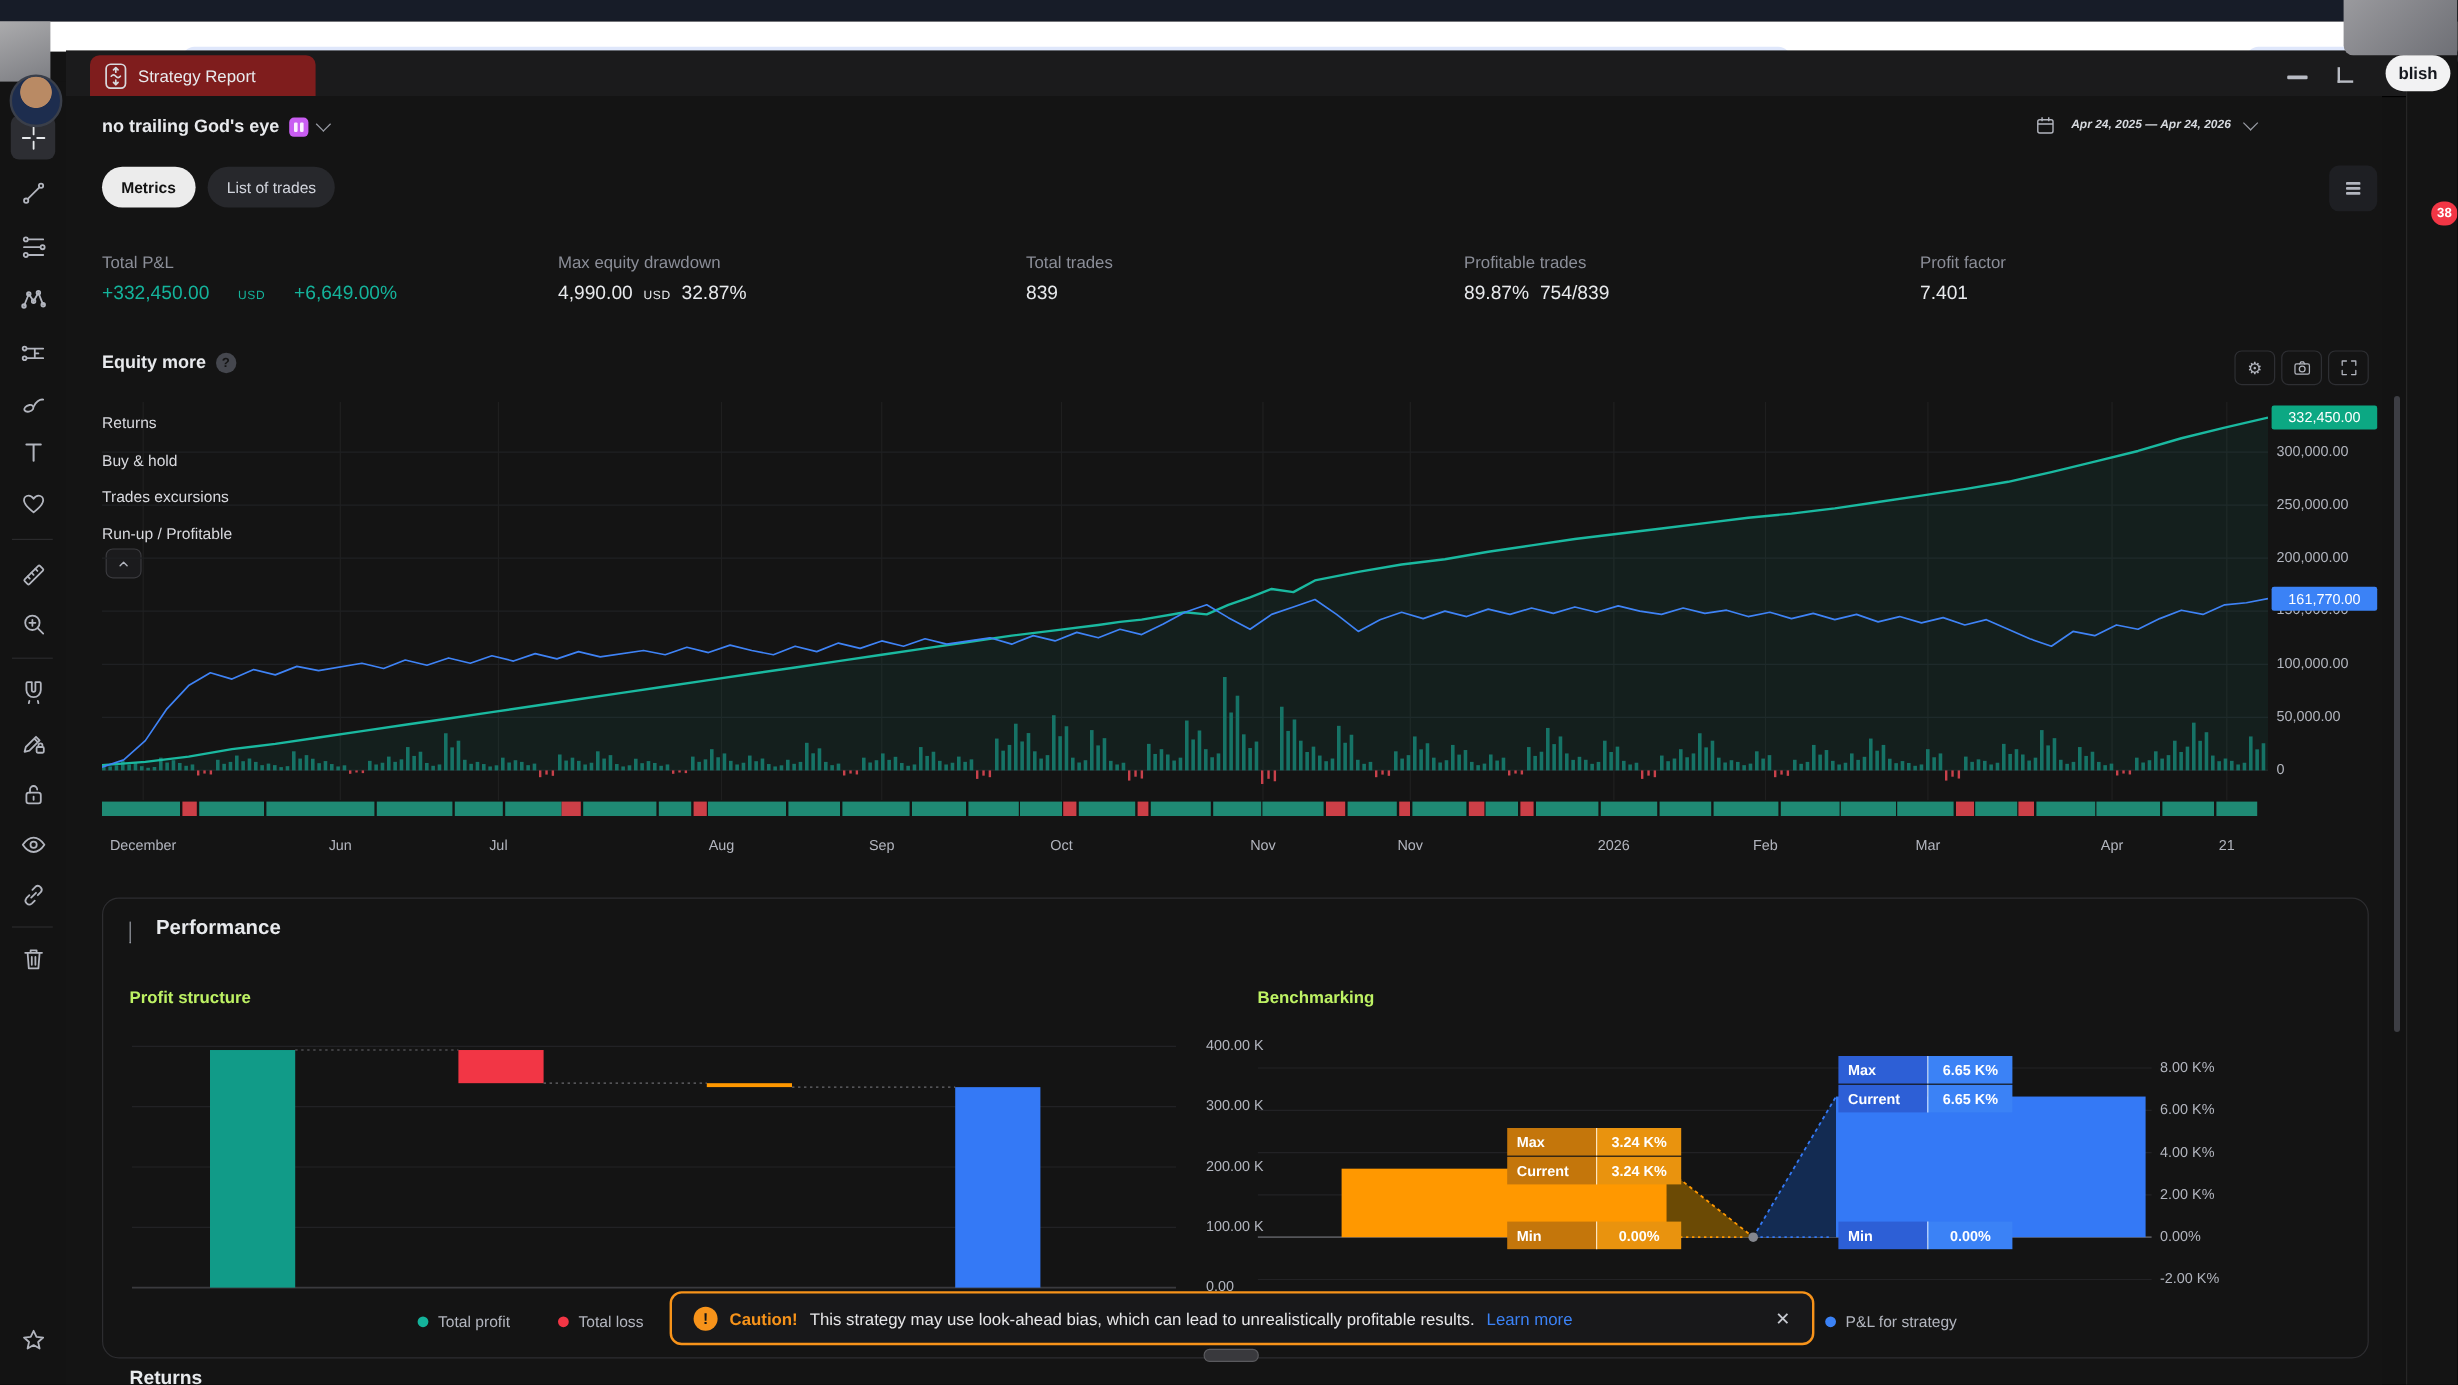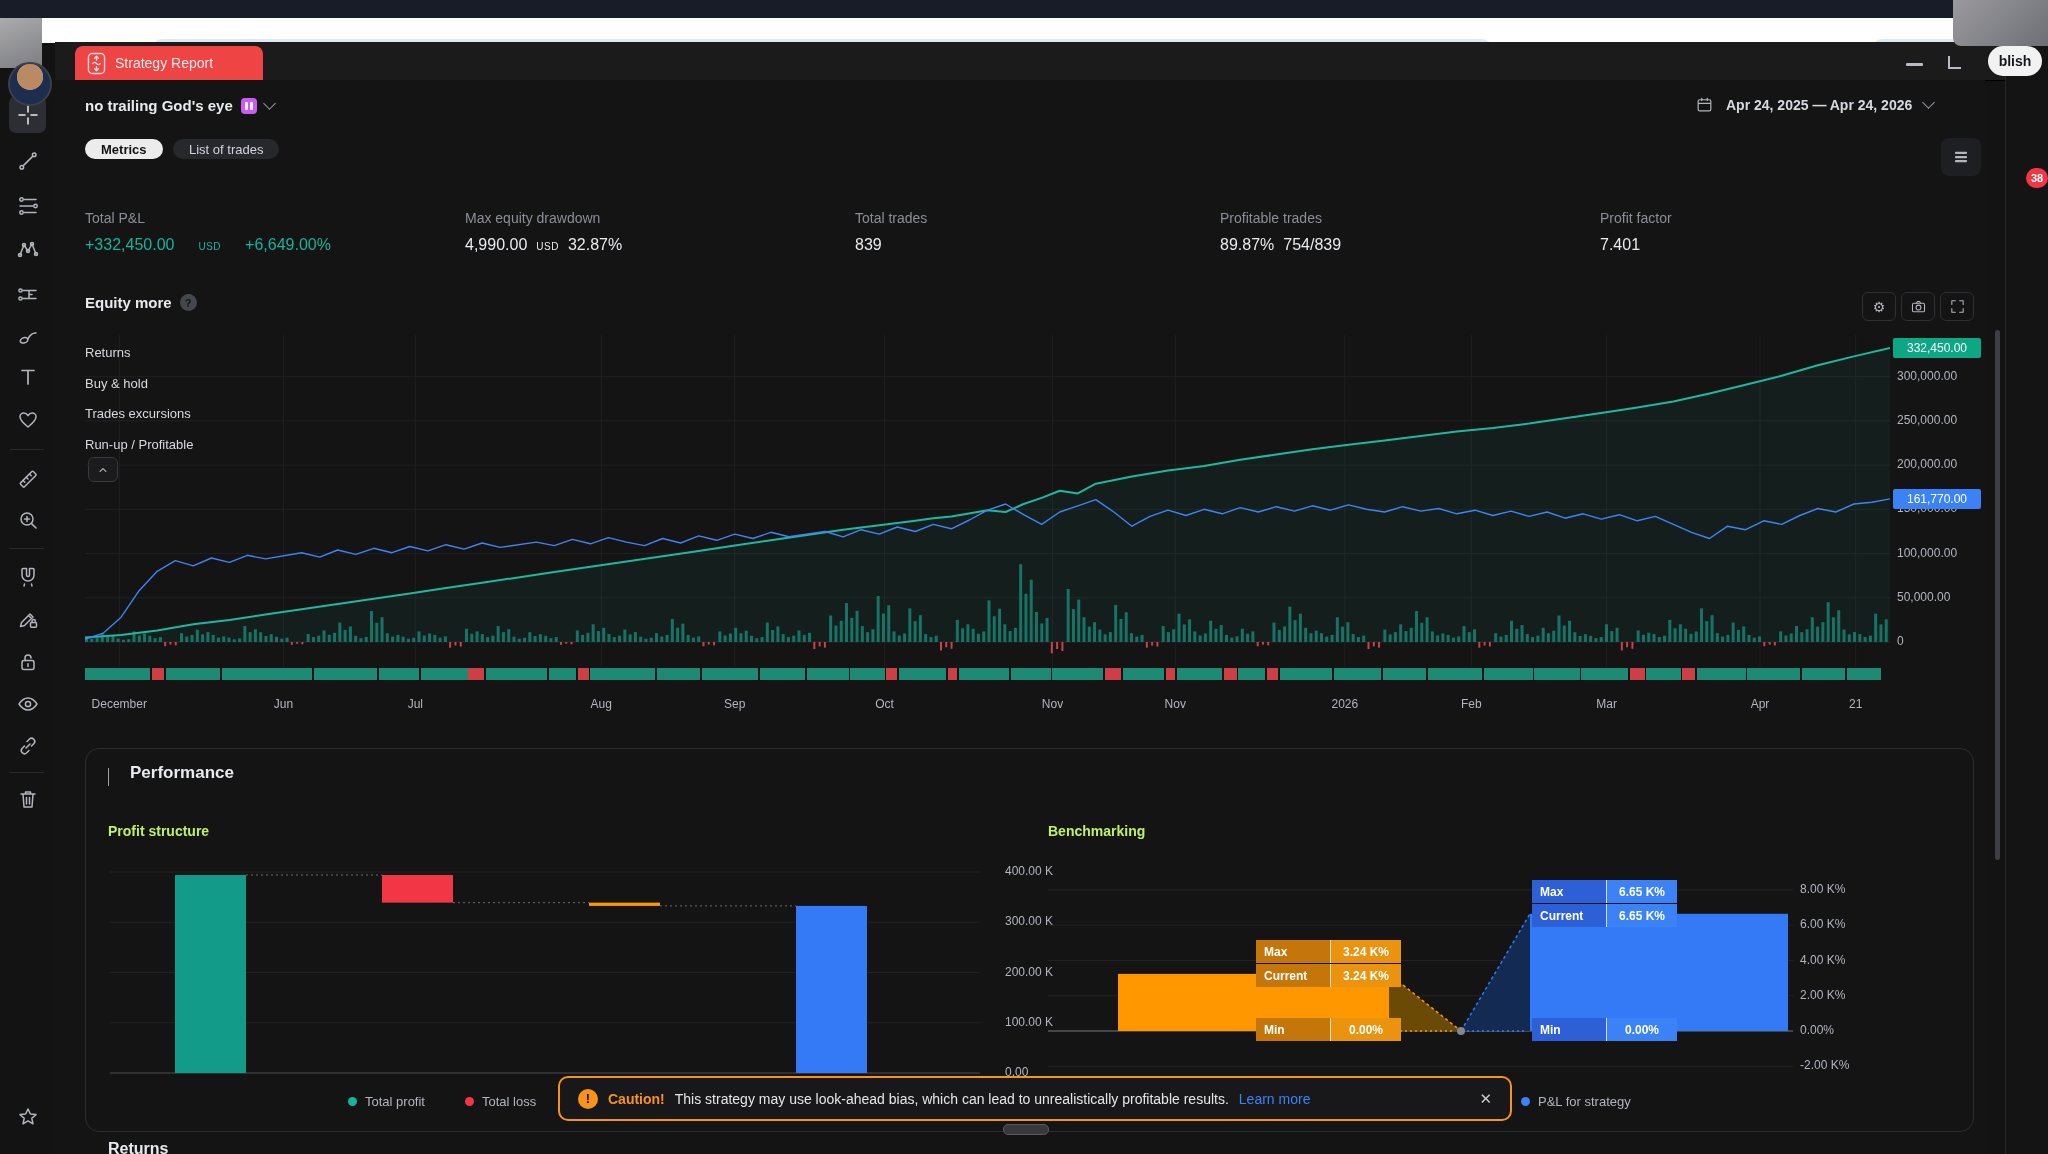--- a/index.html
+++ b/index.html
@@ -13,21 +13,21 @@
   #omnibox2{left:1872px;top:21px;width:176px;height:20px;background:#dfe7fb;border-radius:10px;}
   .favdot{top:26px;width:10px;height:10px;border-radius:50%;}
   #corner-gray{left:1953px;top:0;width:95px;height:46px;background:linear-gradient(135deg,#9a9a9e,#6e6f75);border-radius:0 0 0 8px;z-index:40;}
   #publish-pill{left:1988px;top:46px;width:54px;height:30px;background:#f2f2f3;border-radius:15px;z-index:41;
     color:#15181f;font-weight:bold;font-size:14px;display:flex;align-items:center;justify-content:center;}
   #tl-gray{left:0;top:18px;width:42px;height:50px;background:linear-gradient(160deg,#ababad,#7c7d82);z-index:30;}
   #avatar{left:8px;top:62px;width:40px;height:40px;border-radius:50%;z-index:31;
     background:radial-gradient(circle at 50% 32%,#b98a64 0 38%,#1d2d4e 40%);border:2px solid #3a3f4a;}
   
   #window-bar{left:55px;top:42px;width:1993px;height:38px;background:#1b1b1c;border-bottom:1px solid #000;}
-  #win-tab{left:75px;top:46px;width:188px;height:34px;background:#ef4444;border-radius:8px 8px 0 0;
+  #win-tab{left:75px;top:46px;width:188px;height:34px;background:#7f1d1d;border-radius:8px 8px 0 0;
     display:flex;align-items:center;gap:9px;padding-left:12px;box-sizing:border-box;}
   #win-tab span{color:#e8eaed;font-size:14px;}
   .win-min{left:1906px;top:63px;width:17px;height:3px;background:#b9bcc4;border-radius:1px;}
   .win-restore{left:1948px;top:56px;width:11px;height:11px;border-left:2px solid #b9bcc4;border-bottom:2px solid #b9bcc4;}
   
   #left-toolbar{left:0;top:68px;width:55px;height:1086px;background:#131313;z-index:20;}
   .tool{position:absolute;left:9px;width:37px;height:37px;display:flex;align-items:center;justify-content:center;border-radius:7px;}
   .tool svg{stroke:#b2b5be;fill:none;stroke-width:1.5;stroke-linecap:round;stroke-linejoin:round;}
   .tool.sel{background:#2d2e33;}
   .tool.sel svg{stroke:#e8eaed;}
@@ -41,23 +41,23 @@
   #apps-btn{left:2008px;top:1052px;width:36px;height:36px;border-radius:50%;background:#e8e9ea;display:flex;align-items:center;justify-content:center;}
   .sdiv{position:absolute;left:2013px;width:28px;height:1px;background:#2a2a2c;}
   
   #report{left:55px;top:80px;width:1930px;height:1074px;background:#141414;}
   #scrollbar-thumb{left:1995px;top:330px;width:5px;height:530px;background:#3d3e44;border-radius:3px;z-index:22;}
   #strategy-title{left:85px;top:97px;font-size:15px;font-weight:bold;color:#e8eaed;display:flex;align-items:center;gap:8px;}
   .chev{width:8px;height:8px;border-right:1.6px solid #9a9da6;border-bottom:1.6px solid #9a9da6;transform:rotate(45deg);margin-top:-4px;}
   #purple-badge{width:16px;height:16px;border-radius:4px;background:#c95df2;position:relative;}
   #purple-badge::before,#purple-badge::after{content:"";position:absolute;top:4px;width:3px;height:8px;background:#fff;opacity:.9;border-radius:1px;}
   #purple-badge::before{left:4px;} #purple-badge::after{left:9px;}
-  #date-range{left:1695px;top:95px;display:flex;align-items:center;gap:12px;font-size:14px;color:#d6d9de;font-weight:bold;}
+  #date-range{left:1695px;top:95px;display:flex;align-items:center;gap:12px;font-size:10px;color:#d6d9de;font-weight:bold;font-style:italic;}
   #date-range svg{stroke:#b2b5be;fill:none;stroke-width:1.5;}
-  .pill{position:absolute;top:139px;height:20px;border-radius:17px;display:flex;align-items:center;padding:0 16px;font-size:13px;}
+  .pill{position:absolute;top:139px;height:34px;border-radius:17px;display:flex;align-items:center;padding:0 16px;font-size:13px;}
   #tab-metrics{left:85px;background:#ececec;color:#131313;font-weight:bold;}
   #tab-trades{left:173px;background:#27282c;color:#d1d4dc;}
   #layout-btn{left:1941px;top:138px;width:40px;height:38px;background:#1e1f23;border-radius:8px;display:flex;align-items:center;justify-content:center;}
   
   .stat{position:absolute;top:210px;}
   .stat .lbl{font-size:14px;color:#8b8e98;}
   .stat .val{margin-top:10px;font-size:16px;color:#e8eaed;display:flex;align-items:baseline;gap:9px;}
   .stat .cur{font-size:10px;letter-spacing:.5px;}
   .stat.pos .val, .stat.pos .cur{color:#14b39b;gap:24px;}
   

